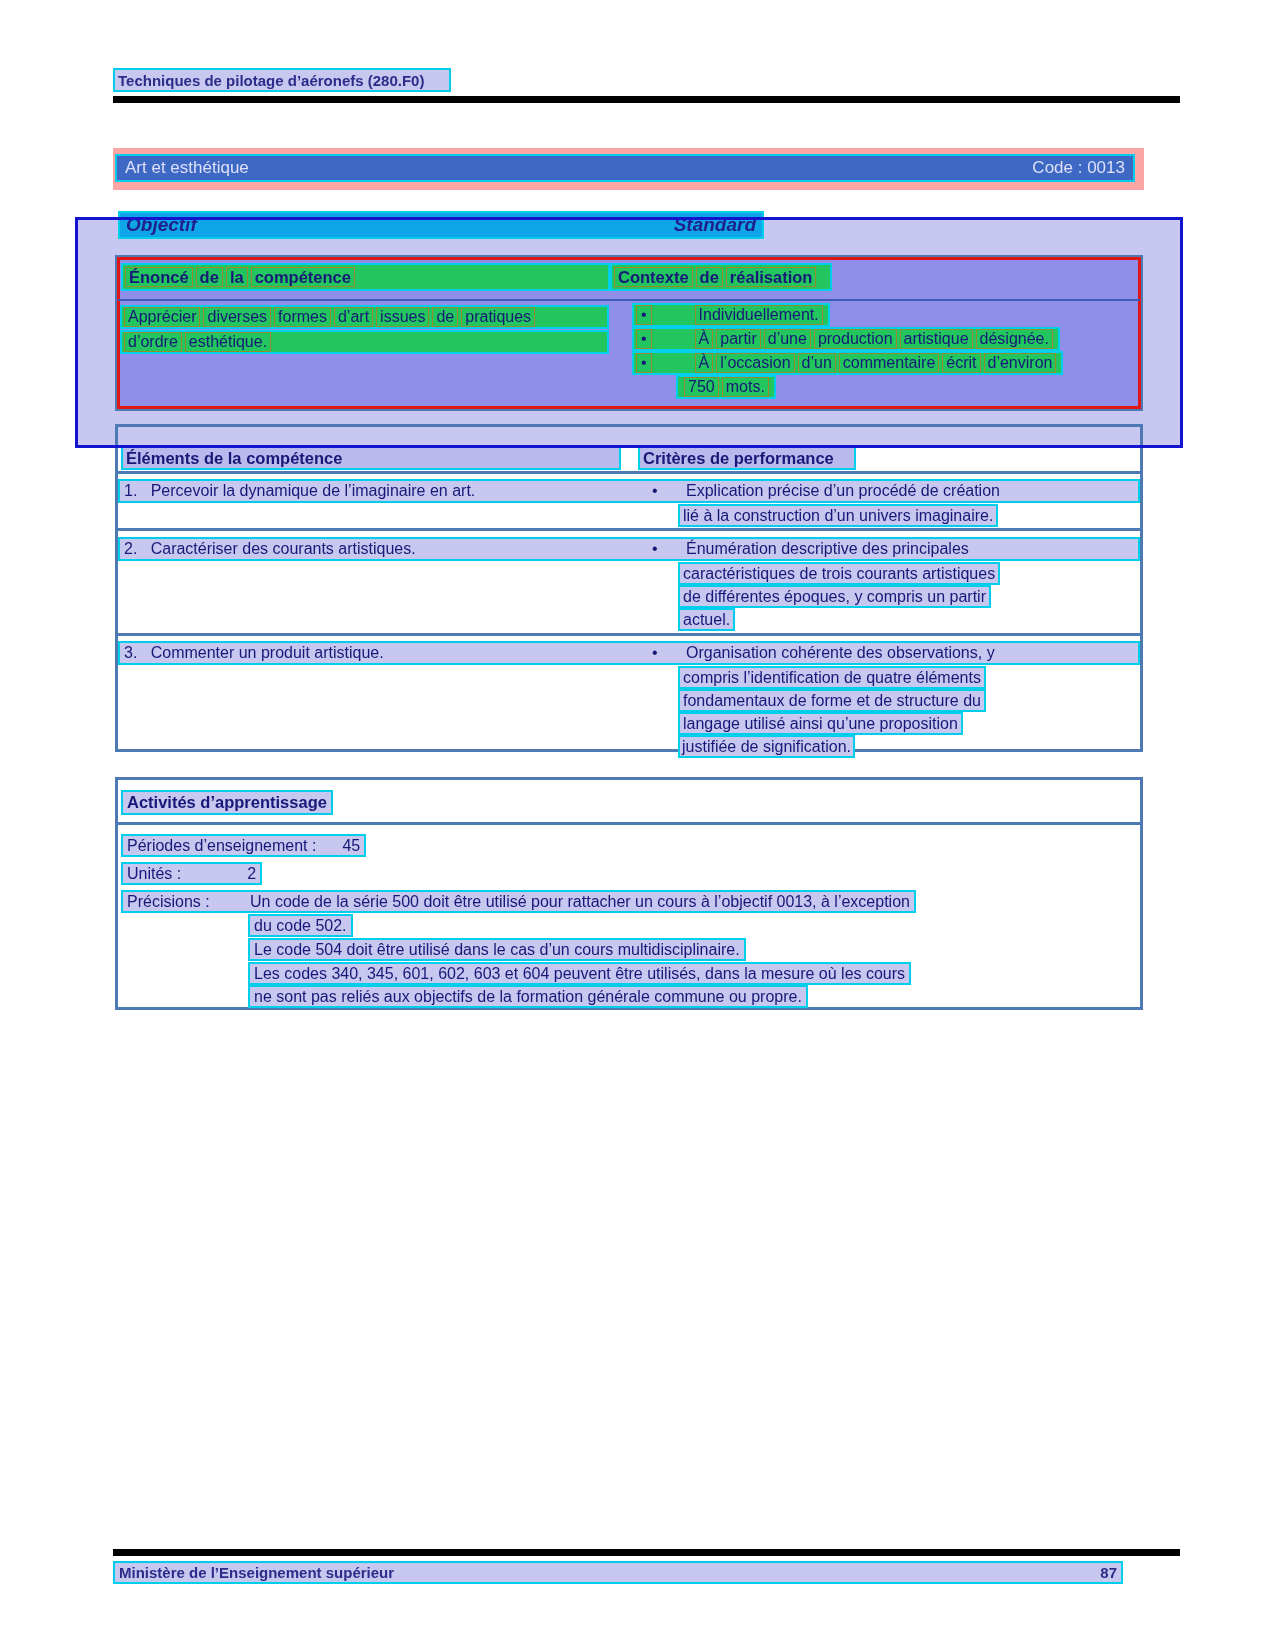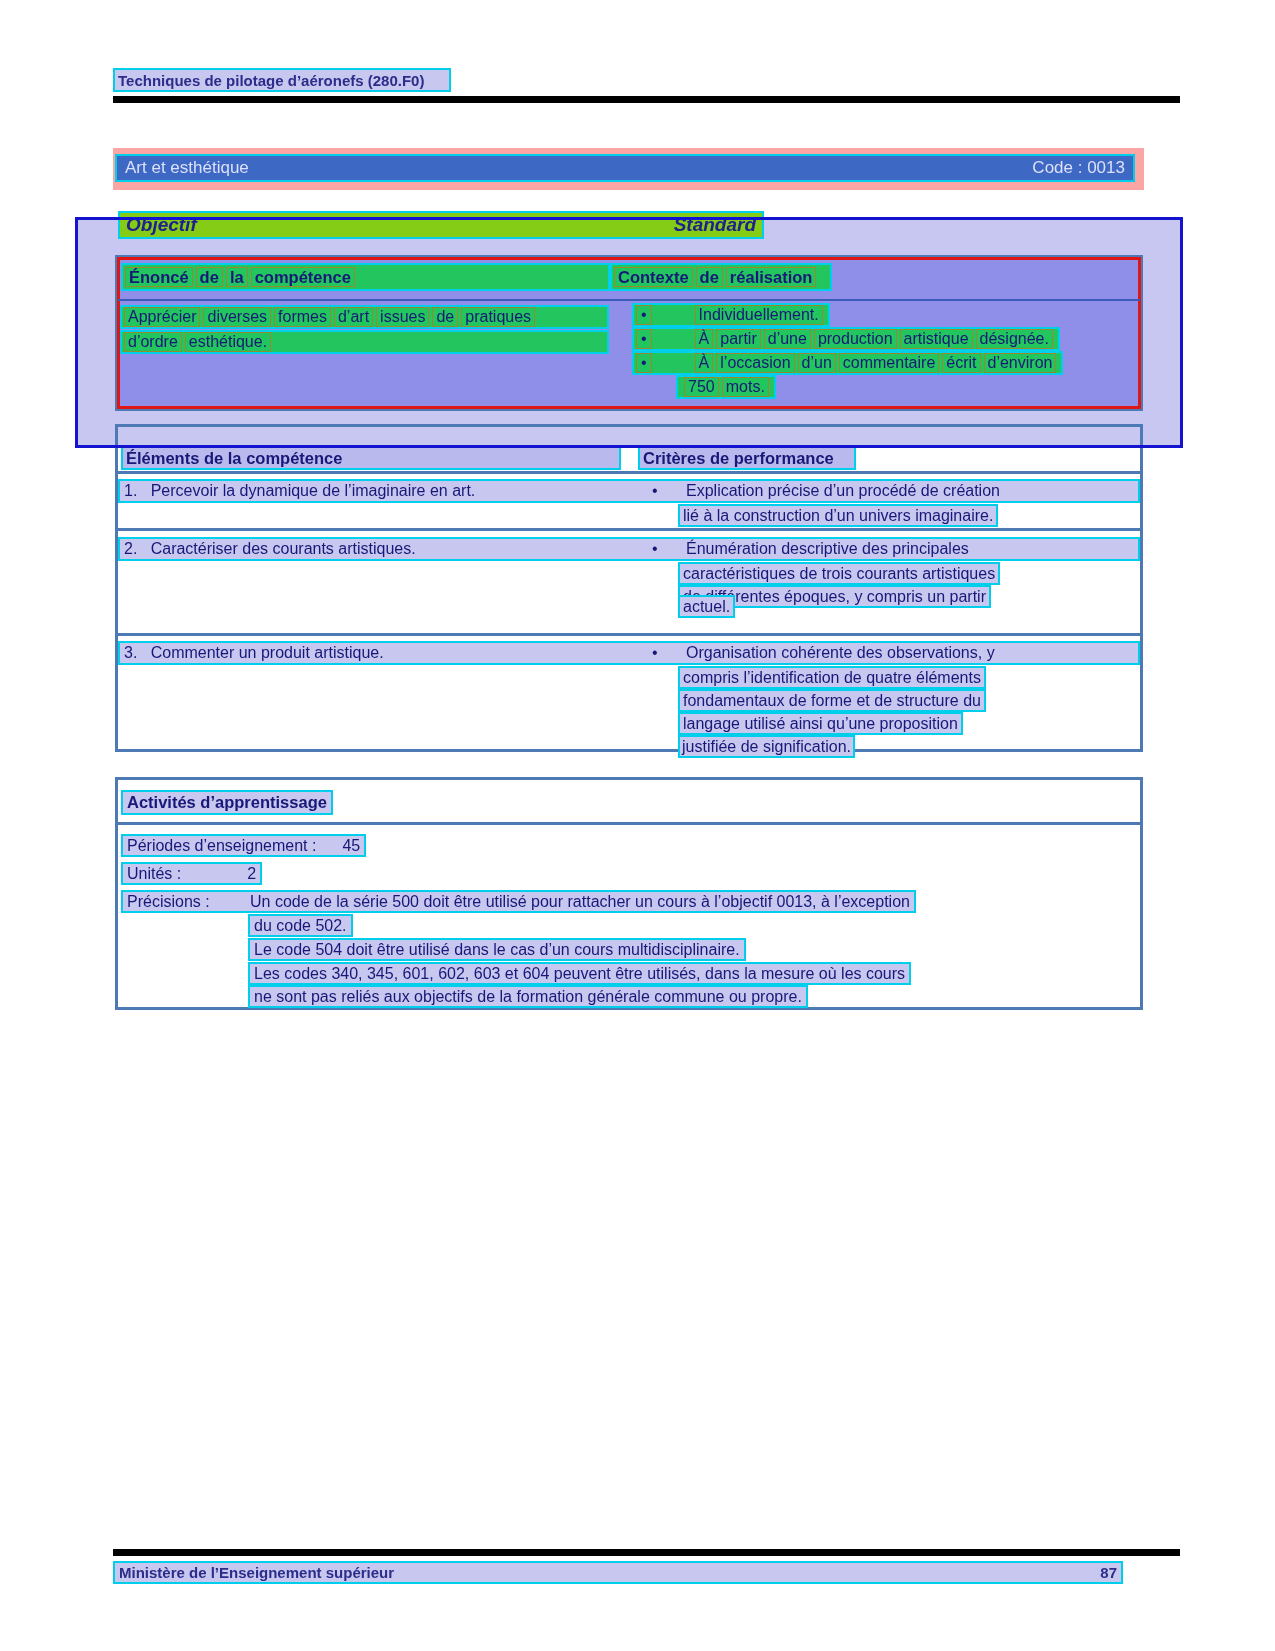--- a/index.html
+++ b/index.html
@@ -49,21 +49,21 @@
 
   <div class="abs banner" style="left:113px;top:148px;width:1031px;height:42px;">
     <div class="abs hl" style="left:2px;top:6px;width:1020px;height:28px;">
       <span>Art et esthétique</span>
       <span>Code : 0013</span>
     </div>
   </div>
 
   <div class="abs bigfill" style="left:75px;top:217px;width:1108px;height:231px;"></div>
 
-  <div class="abs hl obj" style="left:118px;top:211px;width:646px;height:28px;justify-content:space-between;padding:0 6px;background:#84cc16;">
+  <div class="abs hl obj" style="left:118px;top:211px;width:646px;height:28px;justify-content:space-between;padding:0 6px;background:#0ea5e9;">
     <span>Objectif</span>
     <span>Standard</span>
   </div>
 
   <div class="abs enonce-outer" style="left:115px;top:255px;width:1028px;height:156px;">
     <div class="enonce-red"></div>
   </div>
   <div class="abs hl2 t165b" style="left:121px;top:263px;width:489px;height:28px;">
     <span class="wline" style="margin-left:0;"><span class="w">Énoncé</span><span class="w">de</span><span class="w">la</span><span class="w">compétence</span></span>
   </div>
@@ -118,21 +118,21 @@
     <span style="width:528px;padding-left:4px;">2.   Caractériser des courants artistiques.</span>
     <span class="bullet" style="width:26px;">•</span>
     <span style="margin-left:8px;">Énumération descriptive des principales</span>
   </div>
   <div class="abs hl t16 fit" style="left:678px;top:562px;height:23px;padding:0 3px;">
     <span>caractéristiques de trois courants artistiques</span>
   </div>
   <div class="abs hl t16 fit" style="left:678px;top:585px;height:23px;padding:0 3px;">
     <span>de différentes époques, y compris un partir</span>
   </div>
-  <div class="abs hl t16 fit" style="left:678px;top:595px;height:23px;padding:0 3px;">
+  <div class="abs hl t16 fit" style="left:678px;top:608px;height:23px;padding:0 3px;">
     <span>actuel.</span>
   </div>
   <div class="abs divider" style="left:115px;top:633px;width:1028px;height:3px;"></div>
 
   <div class="abs hl t16" style="left:118px;top:641px;width:1022px;height:24px;">
     <span style="width:528px;padding-left:4px;">3.   Commenter un produit artistique.</span>
     <span class="bullet" style="width:26px;">•</span>
     <span style="margin-left:8px;">Organisation cohérente des observations, y</span>
   </div>
   <div class="abs hl t16 fit" style="left:678px;top:666px;height:23px;padding:0 3px;">

